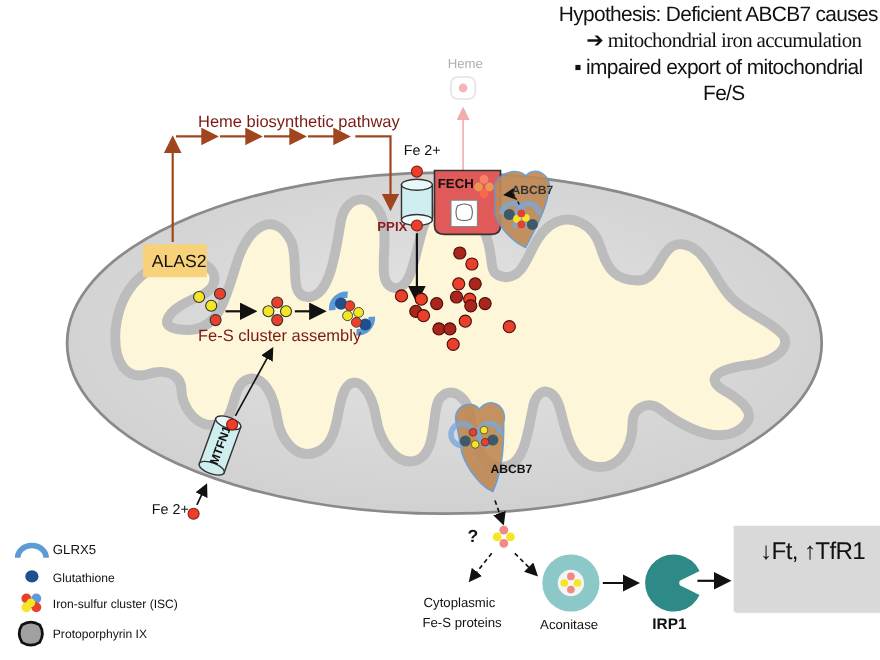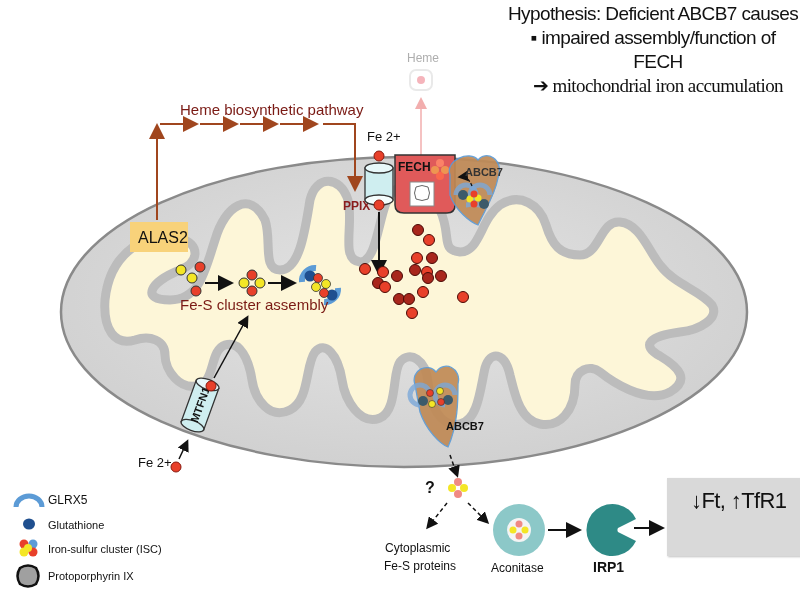--- a/index.html
+++ b/index.html
@@ -243,27 +243,27 @@
     </g>
     <g>
       <path d="M20,568 q8,-5 16,0 q5,8 0,16 q-8,5 -16,0 q-5,-8 0,-16 z" fill="#a0a0a0" stroke="#111" stroke-width="2.5"></path>
       <text x="48" y="580" font-size="11" fill="#111" class="lbl">Protoporphyrin IX</text>
     </g>
   </g>
 </svg>
 
 <div class="hyp">
   <div>Hypothesis: Deficient ABCB7 causes</div>
-  <div class="bullet">
-    <span>▪</span>
-    <span>impaired assembly/function of FECH</span>
-  </div>
   <div class="arrow-line">
     <span>➔</span>
     <span>mitochondrial iron accumulation</span>
+  </div>
+  <div class="bullet">
+    <span>▪</span>
+    <span>impaired export of mitochondrial Fe/S</span>
   </div>
 </div>
 
 <div class="outbox">
   <div>
     <span>↓</span><span>Ft,</span>
     <span>↑</span><span>TfR1</span>
   </div>
 </div>
 

